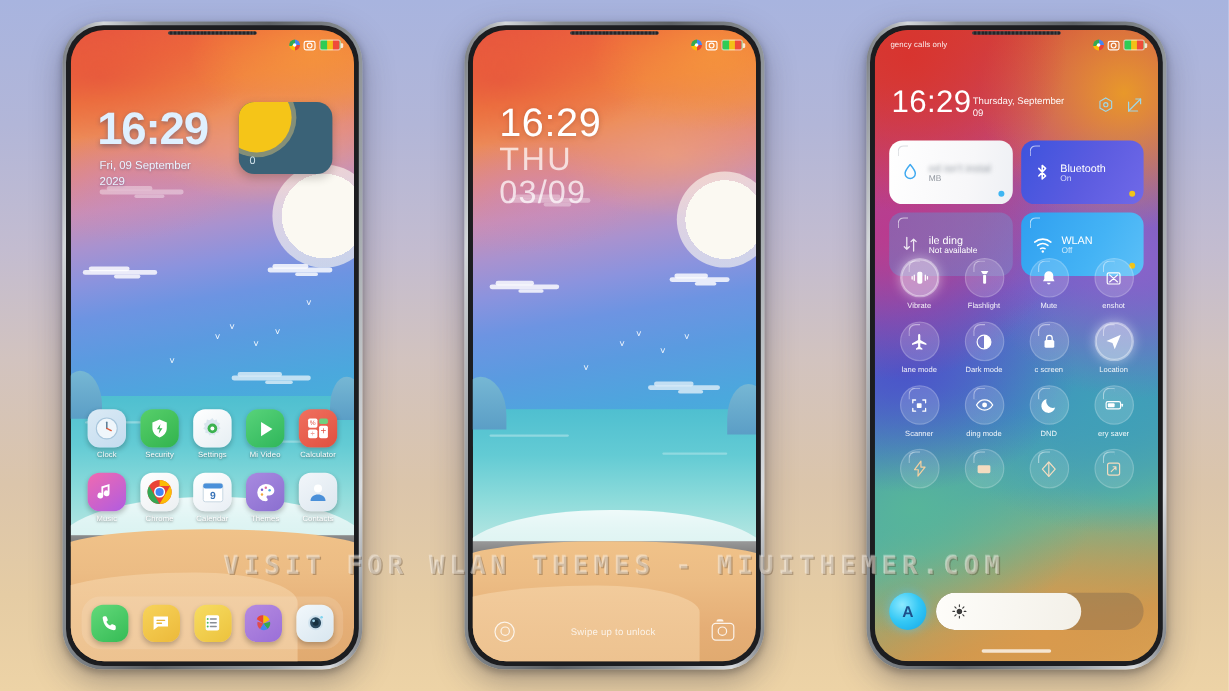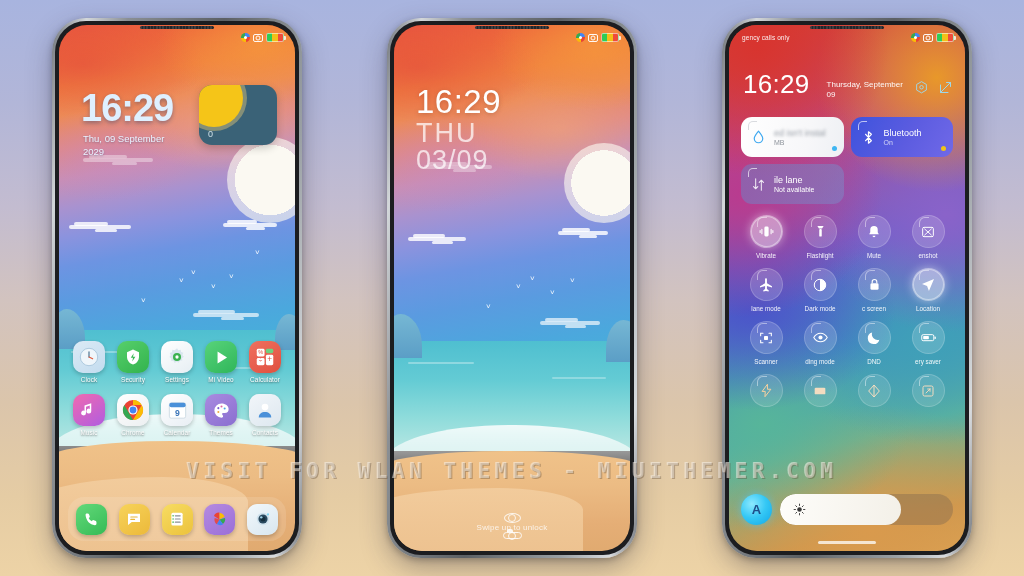--- a/index.html
+++ b/index.html
@@ -192,21 +192,21 @@
   .dow2 {
     position:absolute; left:22px; top:94px; z-index:20;
     font-size:27px; font-weight:200; color:rgba(255,255,255,.72); letter-spacing:2px; line-height:1.05;
   }
   .dat2 {
     position:absolute; left:22px; top:121px; z-index:20;
     font-size:27px; font-weight:200; color:rgba(255,255,255,.72); letter-spacing:1px; line-height:1.05;
   }
   .lockbar {
     position:absolute; left:0; right:0; bottom:12px; height:26px; z-index:20;
-    display:flex; align-items:center; justify-content:space-between; padding:0 18px;flex-direction:column;
+    display:flex; align-items:center; justify-content:space-between; padding:0 18px;
   }
   .lockbtn {
     width:17px; height:17px; border-radius:50%;
     border:1.3px solid rgba(255,255,255,.8);
     display:flex; align-items:center; justify-content:center;
   }
   .lockbtn::after { content:''; width:6px; height:6px; border-radius:50%; border:1.3px solid rgba(255,255,255,.8); }
   .lockcam {
     width:19px; height:15px; border-radius:3.5px;
     border:1.4px solid rgba(255,255,255,.85); position:relative;
@@ -230,30 +230,30 @@
       radial-gradient(ellipse 95% 38% at 6% 32%, #b93b8f 0%, rgba(185,59,143,0) 62%),
       radial-gradient(ellipse 85% 34% at 92% 36%, #8a63c9 0%, rgba(138,99,201,0) 66%),
       radial-gradient(ellipse 95% 30% at 10% 54%, #4a55c9 0%, rgba(74,85,201,0) 64%),
       radial-gradient(ellipse 95% 30% at 85% 60%, #3fa0b8 0%, rgba(63,160,184,0) 66%),
       radial-gradient(ellipse 95% 30% at 14% 76%, #57b59a 0%, rgba(87,181,154,0) 66%),
       radial-gradient(ellipse 110% 34% at 60% 96%, #d99a4d 0%, rgba(217,154,77,0) 70%),
       linear-gradient(165deg,#d6422f 0%,#bf4a7f 22%,#6b5fc9 42%,#3f8fc0 60%,#5fb59b 76%,#c9974f 92%,#dba455 100%);
   }
   .np-clockrow { position:absolute; left:14px; right:12px; top:44px; z-index:20; display:flex; align-items:flex-start; }
   .np-clock { font-size:26px; font-weight:300; color:#fff; letter-spacing:.3px; }
-  .np-date { font-size:8px; color:rgba(255,255,255,.95); margin:11px 0 0 17px; line-height:1.3; max-width:78px; }
+  .np-date { font-size:8px; color:rgba(255,255,255,.95); margin:11px 0 0 1px; line-height:1.3; max-width:78px; }
   .np-acts { margin-left:auto; display:flex; gap:9px; margin-top:11px; }
   .np-act { width:15px; height:15px; display:flex; align-items:center; justify-content:center; }
 
   .np-cards {
     position:absolute; left:12px; right:12px; top:92px; z-index:20;
     display:grid; grid-template-columns:1fr 1fr; gap:7px;
   }
   .np-card {
-    height:40px; border-radius:11px; position:relative; overflow:hidden;
+    height:53px; border-radius:11px; position:relative; overflow:hidden;
     display:flex; align-items:center; padding:0 9px; gap:7px;
   }
   .np-card .corner {
     position:absolute; left:7px; top:4px; width:9px; height:9px;
     border-top:1.6px solid rgba(255,255,255,.65); border-left:1.6px solid rgba(255,255,255,.65);
     border-radius:5px 0 0 0;
   }
   .np-card .dot {
     position:absolute; right:7px; bottom:6px; width:5px; height:5px; border-radius:50%;
   }
@@ -365,21 +365,21 @@
 
         <div class="statusbar">
           <div class="sb-left"></div>
           <div class="ic-chrome"></div>
           <div class="ic-shot"></div>
           <div class="ic-batt"></div>
         </div>
 
         <div class="clock1">16:29</div>
         <div class="date1">
-          <div>Thu, 09 September</div>
+          <div>Fri, 09 September</div>
           <div>2029</div>
         </div>
 
         <div class="widget1">
           <div class="wsun"></div>
           <div class="wnum">0</div>
         </div>
 
         <div class="appgrid">
           <div class="approw">
@@ -658,25 +658,41 @@
           </div>
 
           <div class="np-card data">
             <div class="corner"></div>
             <div>
               <svg width="17" height="17" viewBox="0 0 24 24">
                   <path d="M8 4v14m0 0-3-3m3 3 3-3M16 20V6m0 0-3 3m3-3 3 3" fill="none" stroke="rgba(255,255,255,.85)" stroke-width="1.5" stroke-linecap="round" stroke-linejoin="round"></path>
                 </svg>
             </div>
             <div class="ctxt">
-              <div class="ct">ile lane</div>
+              <div class="ct">ile ding</div>
               <div class="cs" style="color:#fff;">Not available</div>
             </div>
           </div>
 
+          <div class="np-card wlan">
+            <div class="corner"></div>
+            <div>
+              <svg width="18" height="18" viewBox="0 0 24 24">
+                  <path d="M3 9a14 14 0 0 1 18 0" fill="none" stroke="#fff" stroke-width="1.8" stroke-linecap="round"></path>
+                  <path d="M6.3 12.7a9.4 9.4 0 0 1 11.4 0" fill="none" stroke="#fff" stroke-width="1.8" stroke-linecap="round"></path>
+                  <path d="M9.5 16.3a4.8 4.8 0 0 1 5 0" fill="none" stroke="#fff" stroke-width="1.8" stroke-linecap="round"></path>
+                  <circle cx="12" cy="19.4" r="1.3" fill="#fff"></circle>
+                </svg>
+            </div>
+            <div class="ctxt">
+              <div class="ct">WLAN</div>
+              <div class="cs">Off</div>
+            </div>
+            <div class="dot" style="background:#f0c419;"></div>
+          </div>
 
         </div>
 
         <div class="np-grid">
 
           <div class="tog on">
             <div class="tog-c">
               <svg width="17" height="17" viewBox="0 0 24 24">
                   <rect x="9" y="5" width="6" height="14" rx="2" fill="#fff"></rect>
                   <path d="M5.5 9v6M3 10.5v3M18.5 9v6M21 10.5v3" stroke="#fff" stroke-width="1.5" stroke-linecap="round"></path>

